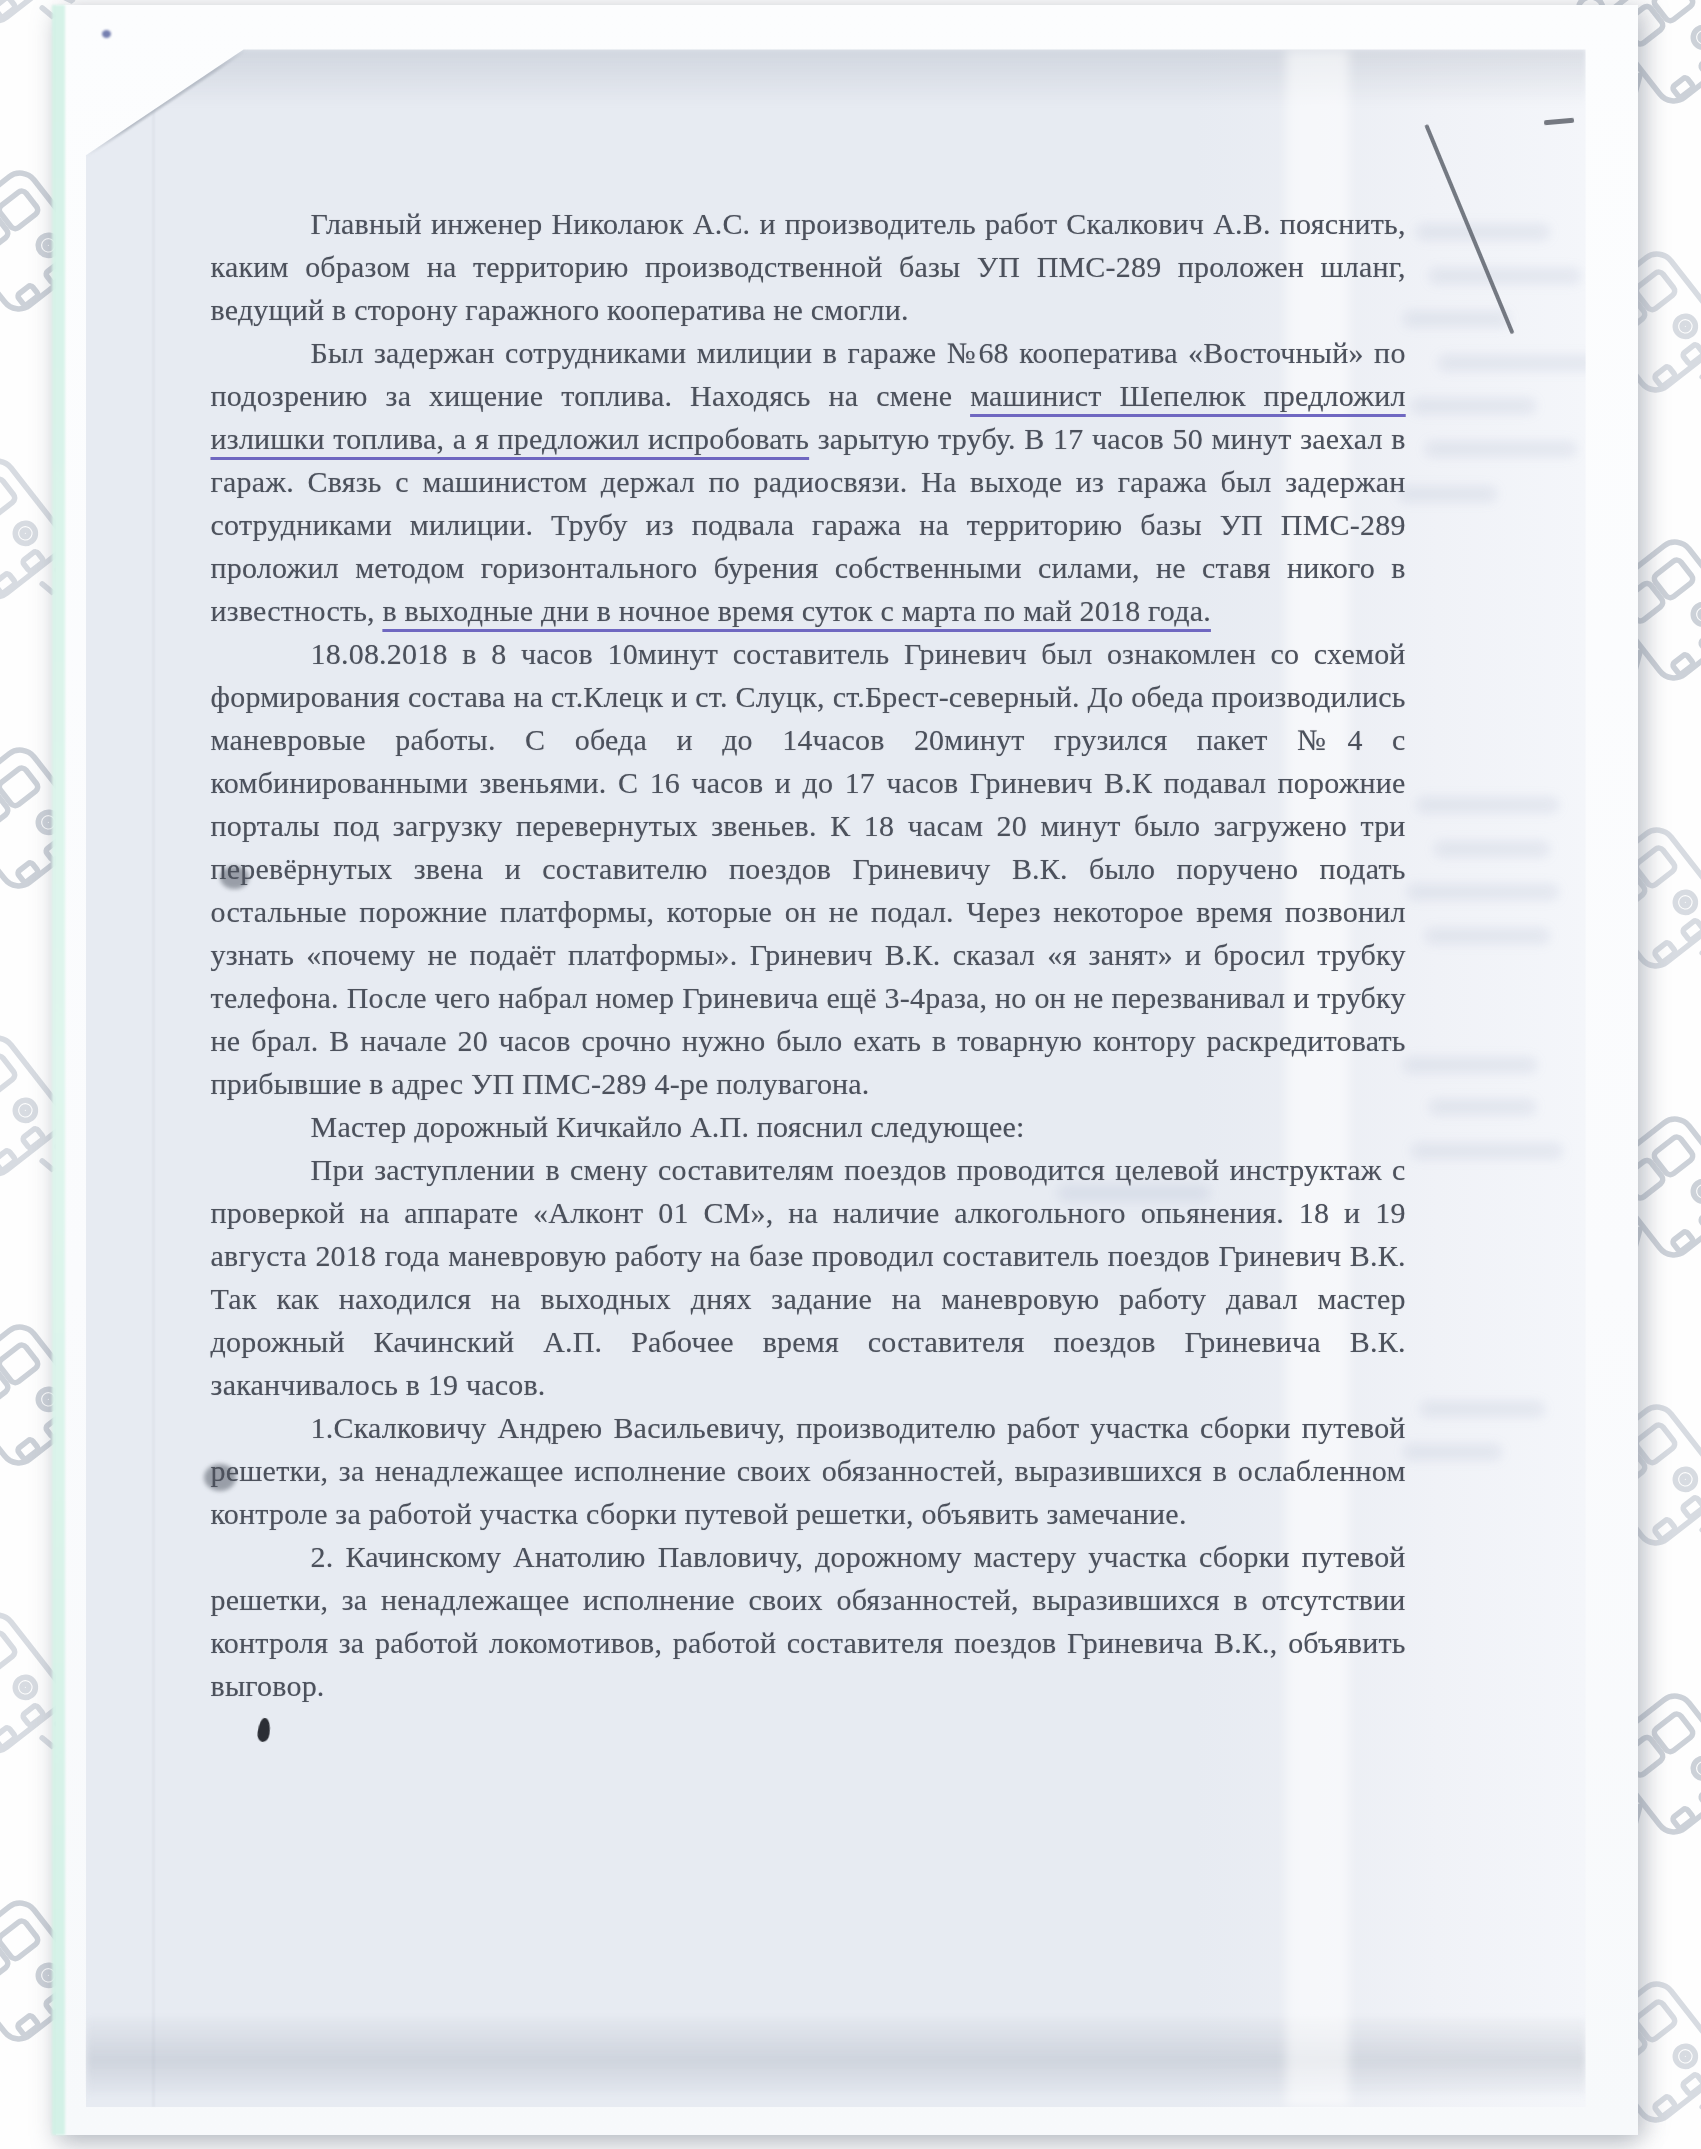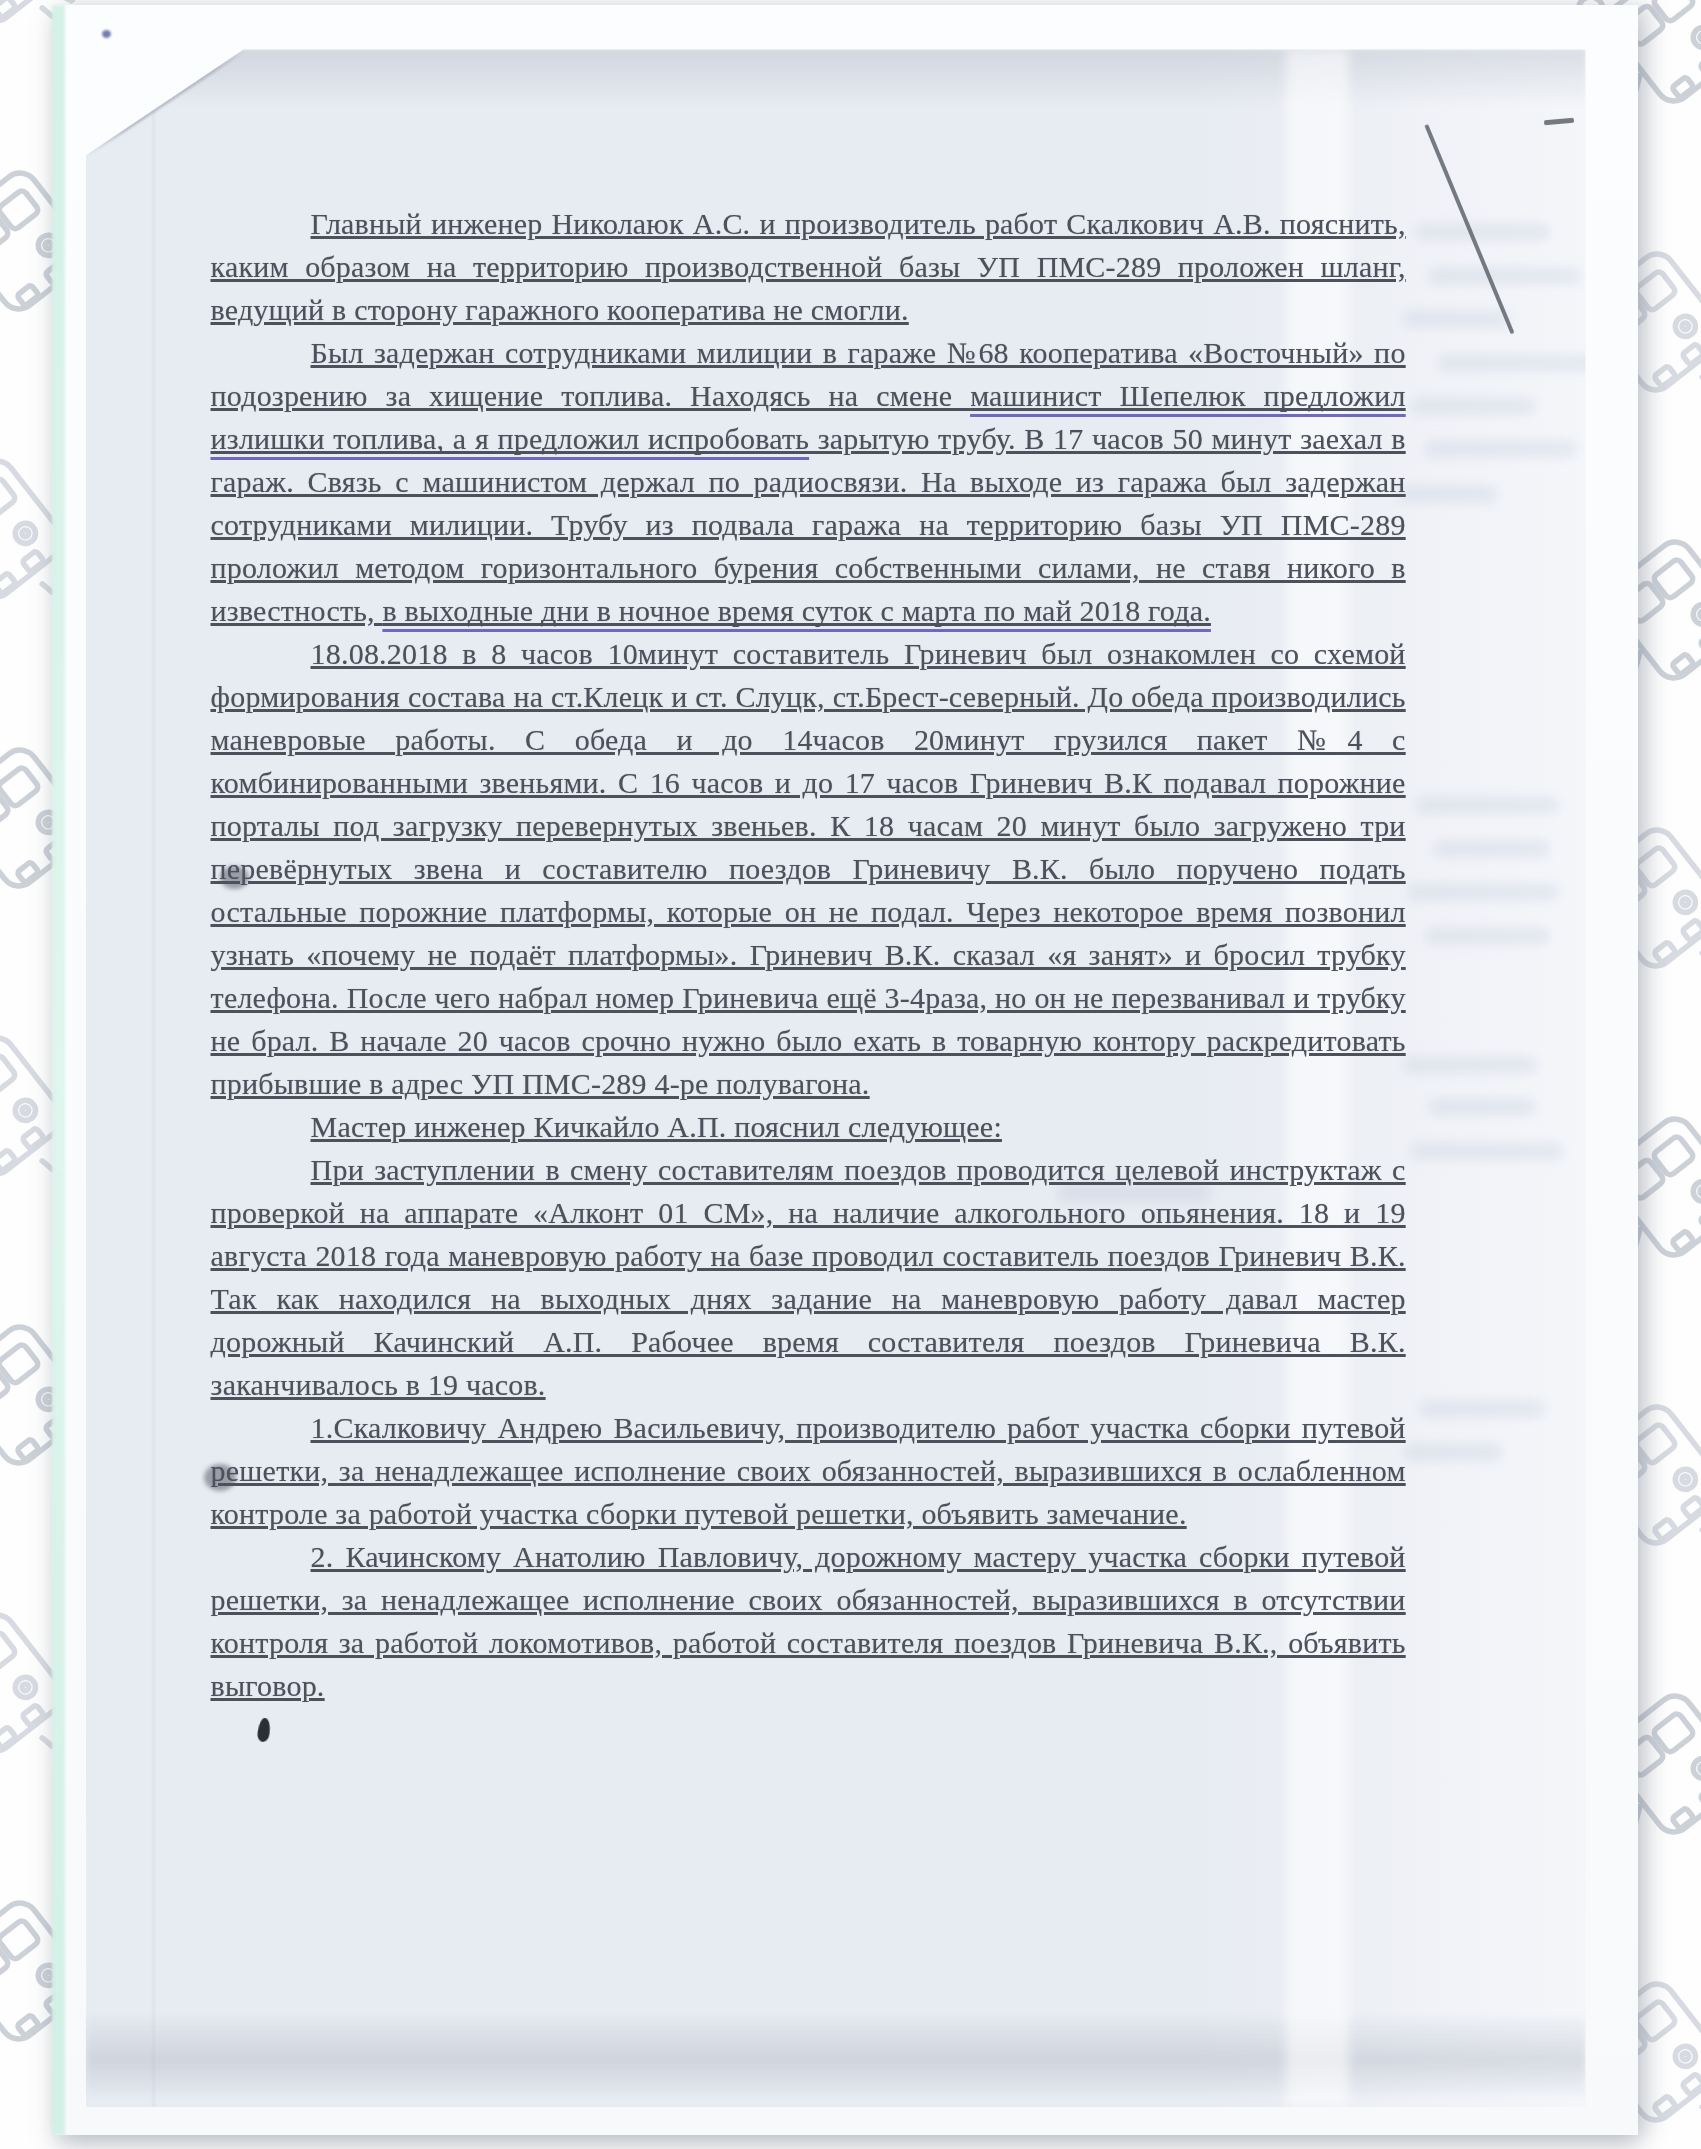--- a/index.html
+++ b/index.html
@@ -46,21 +46,21 @@
   .speck{position:absolute;left:46px;top:25px;width:9px;height:8px;background:#3c4a8f;
     border-radius:50%;filter:blur(0.9px);opacity:.7;}
 
   .ghost-layer{position:absolute;inset:0;}
   .ghost{position:absolute;height:16px;border-radius:8px;background:rgba(118,130,176,.12);filter:blur(5.4px);}
 
   
   .text-col{position:absolute;left:125px;top:153px;width:1195px;color:#4c515c;
     font-size:30px;line-height:43px;text-align:justify;
     text-shadow:0 0 0.9px rgba(77,82,94,.45);letter-spacing:0.2px;}
-  .para{margin:0;text-indent:100px;text-decoration:underline;}
+  .para{margin:0;text-indent:100px;}
   .para.heading{font-size:33px;letter-spacing:0.4px;}
   .pen-u{text-decoration:underline;text-decoration-color:rgba(104,95,196,.88);
     text-decoration-thickness:3.1px;text-underline-offset:8px;text-decoration-skip-ink:none;}
 </style>
 </head>
 <body>
 
 <div class="canvas">
 
   <div class="wm-layer">
@@ -324,21 +324,21 @@
       <div class="pen-stroke"></div>
       <div class="pen-tick"></div>
       <div class="hole hole-1"></div>
       <div class="hole hole-2"></div>
       <div class="ink-blot"></div>
 
       <div class="text-col">
           <p class="para"><span>Главный инженер Николаюк А.С. и производитель работ Скалкович А.В. пояснить, каким образом на территорию производственной базы УП ПМС-289 проложен шланг, ведущий в сторону гаражного кооператива не смогли.</span></p>
           <p class="para"><span>Был задержан сотрудниками милиции в гараже №68 кооператива «Восточный» по подозрению за хищение топлива. Находясь на смене </span><span class="pen-u">машинист Шепелюк предложил излишки топлива, а я предложил испробовать</span><span> зарытую трубу. В 17 часов 50 минут заехал в гараж. Связь с машинистом держал по радиосвязи. На выходе из гаража был задержан сотрудниками милиции. Трубу из подвала гаража на территорию базы УП ПМС-289 проложил методом горизонтального бурения собственными силами, не ставя никого в известность, </span><span class="pen-u">в выходные дни в ночное время суток с марта по май 2018 года.</span></p>
           <p class="para"><span>18.08.2018 в 8 часов 10минут составитель Гриневич был ознакомлен со схемой формирования состава на ст.Клецк и ст. Слуцк, ст.Брест-северный. До обеда производились маневровые работы. С обеда и до 14часов 20минут грузился пакет №4 с комбинированными звеньями. С 16 часов и до 17 часов Гриневич В.К подавал порожние порталы под загрузку перевернутых звеньев. К 18 часам 20 минут было загружено три перевёрнутых звена и составителю поездов Гриневичу В.К. было поручено подать остальные порожние платформы, которые он не подал. Через некоторое время позвонил узнать «почему не подаёт платформы». Гриневич В.К. сказал «я занят» и бросил трубку телефона. После чего набрал номер Гриневича ещё 3-4раза, но он не перезванивал и трубку не брал. В начале 20 часов срочно нужно было ехать в товарную контору раскредитовать прибывшие в адрес УП ПМС-289 4-ре полувагона.</span></p>
-          <p class="para"><span>Мастер инженер Кичкайло А.П. пояснил следующее:</span></p>
+          <p class="para"><span>Мастер дорожный Кичкайло А.П. пояснил следующее:</span></p>
           <p class="para"><span>При заступлении в смену составителям поездов проводится целевой инструктаж с проверкой на аппарате «Алконт 01 СМ», на наличие алкогольного опьянения. 18 и 19 августа 2018 года маневровую работу на базе проводил составитель поездов Гриневич В.К. Так как находился на выходных днях задание на маневровую работу давал мастер дорожный Качинский А.П. Рабочее время составителя поездов Гриневича В.К. заканчивалось в 19 часов.</span></p>
           <p class="para"><span>1.Скалковичу Андрею Васильевичу, производителю работ участка сборки путевой решетки, за ненадлежащее исполнение своих обязанностей, выразившихся в ослабленном контроле за работой участка сборки путевой решетки, объявить замечание.</span></p>
           <p class="para"><span>2. Качинскому Анатолию Павловичу, дорожному мастеру участка сборки путевой решетки, за ненадлежащее исполнение своих обязанностей, выразившихся в отсутствии контроля за работой локомотивов, работой составителя поездов Гриневича В.К., объявить выговор.</span></p>
         </div>
     </div>
   </div>
 </div>
 
 
 </body></html>

